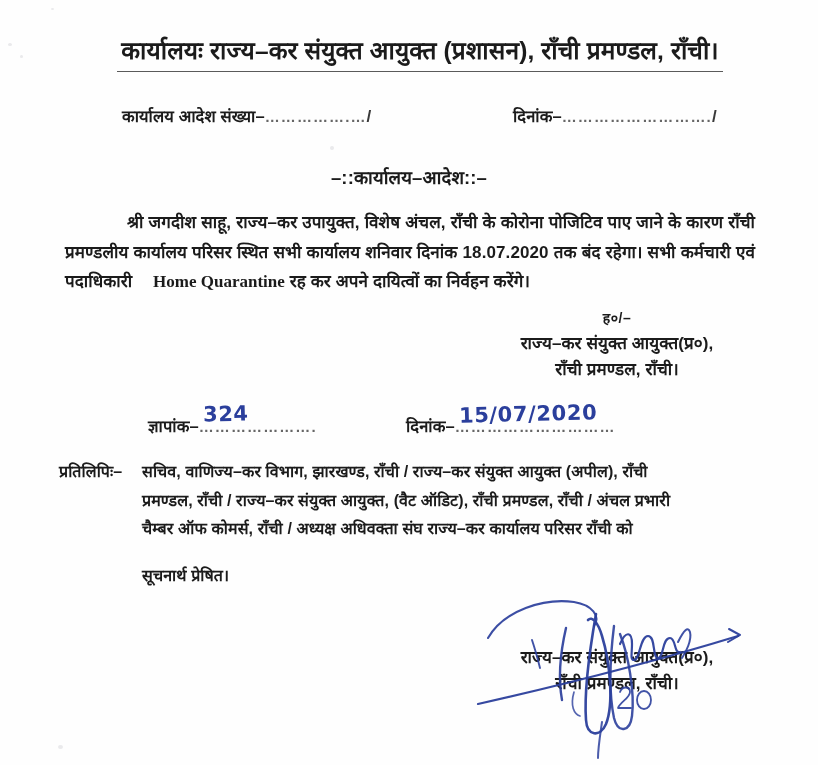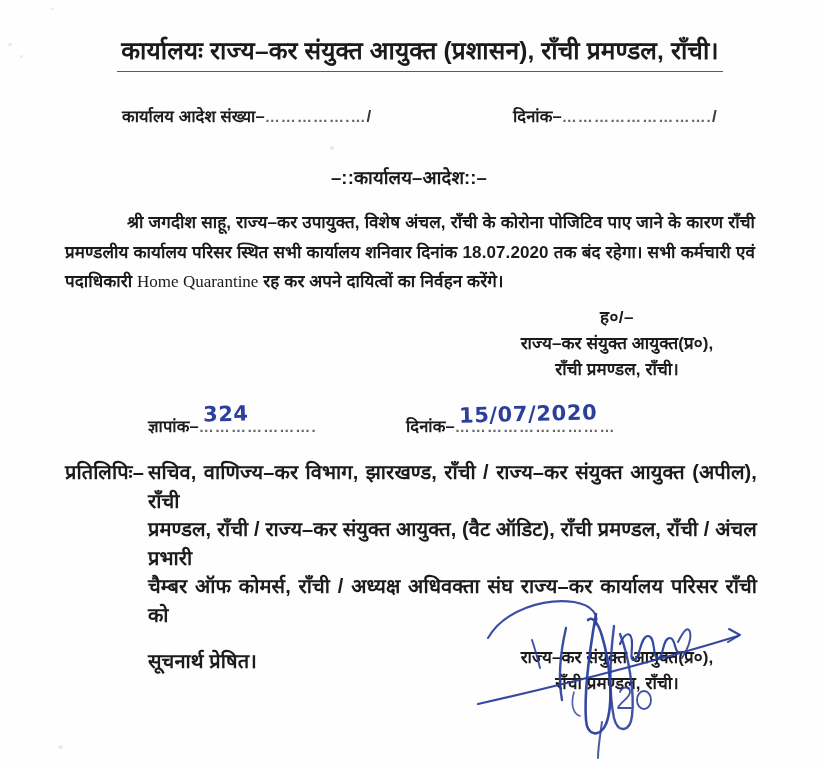--- a/index.html
+++ b/index.html
@@ -99,36 +99,37 @@
     left: 65px;
     width: 690px;
     font-size: 17px;
     line-height: 29.5px;
     text-align: justify;
     text-indent: 62px;
     text-justify: inter-word;
   }
   .body-para .latin {
     font-family: "Liberation Serif", serif;
-    font-weight: 400;
+    font-weight: 700;
     letter-spacing: 0;
+    margin-left: 16px;
   }
 
   
   .sign-block-top {
     position: absolute;
     top: 305px;
     left: 452px;
     width: 330px;
     text-align: center;
     font-size: 17px;
     line-height: 26px;
   }
   .sign-ha {
-    font-size: 17px;
+    font-size: 14px;
     letter-spacing: .5px;
   }
 
   
   .memoline {
     position: absolute;
     top: 414px;
     left: 0;
     width: 100%;
     height: 36px;
@@ -170,23 +171,23 @@
     position: absolute;
     left: 4px;
     top: -15px;
     white-space: nowrap;
   }
 
   
   .distrib {
     position: absolute;
     top: 458px;
-    left: 65px;
+    left: 59px;
     width: 692px;
-    font-size: 20px;
+    font-size: 16px;
     line-height: 28.5px;
   }
   .distrib-label {
     position: absolute;
     left: 0;
     top: 0;
     white-space: nowrap;
   }
   .distrib-body {
     margin-left: 83px;

